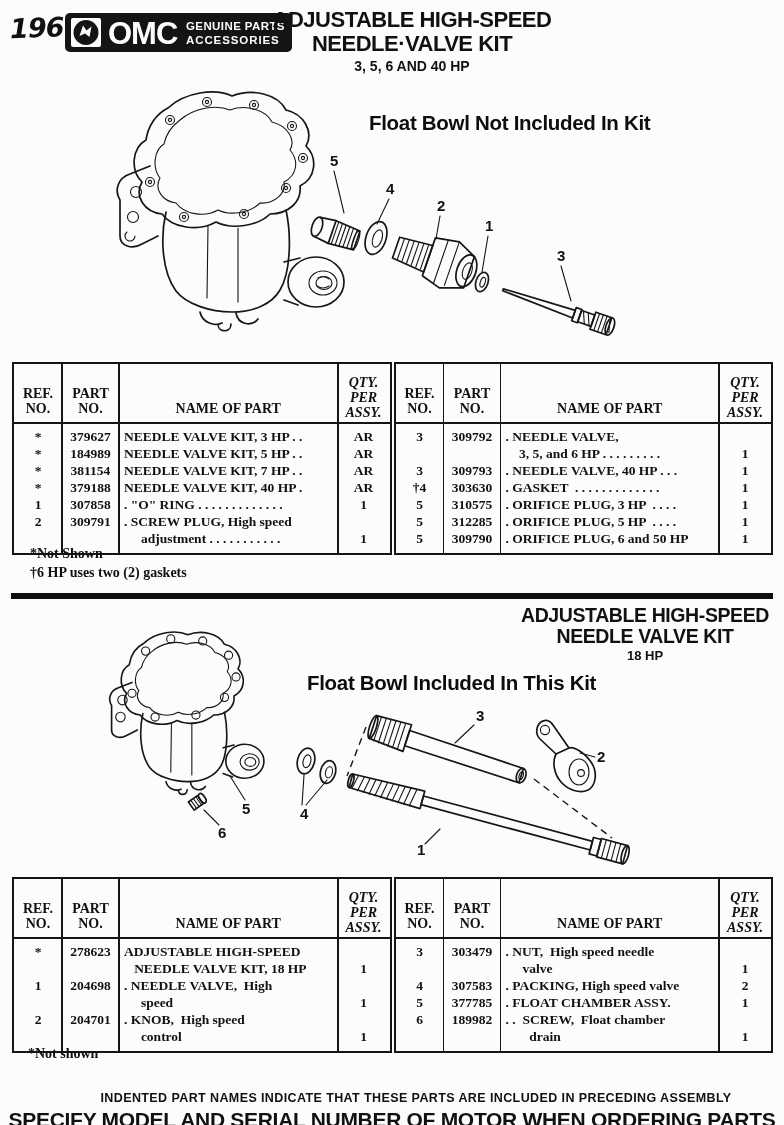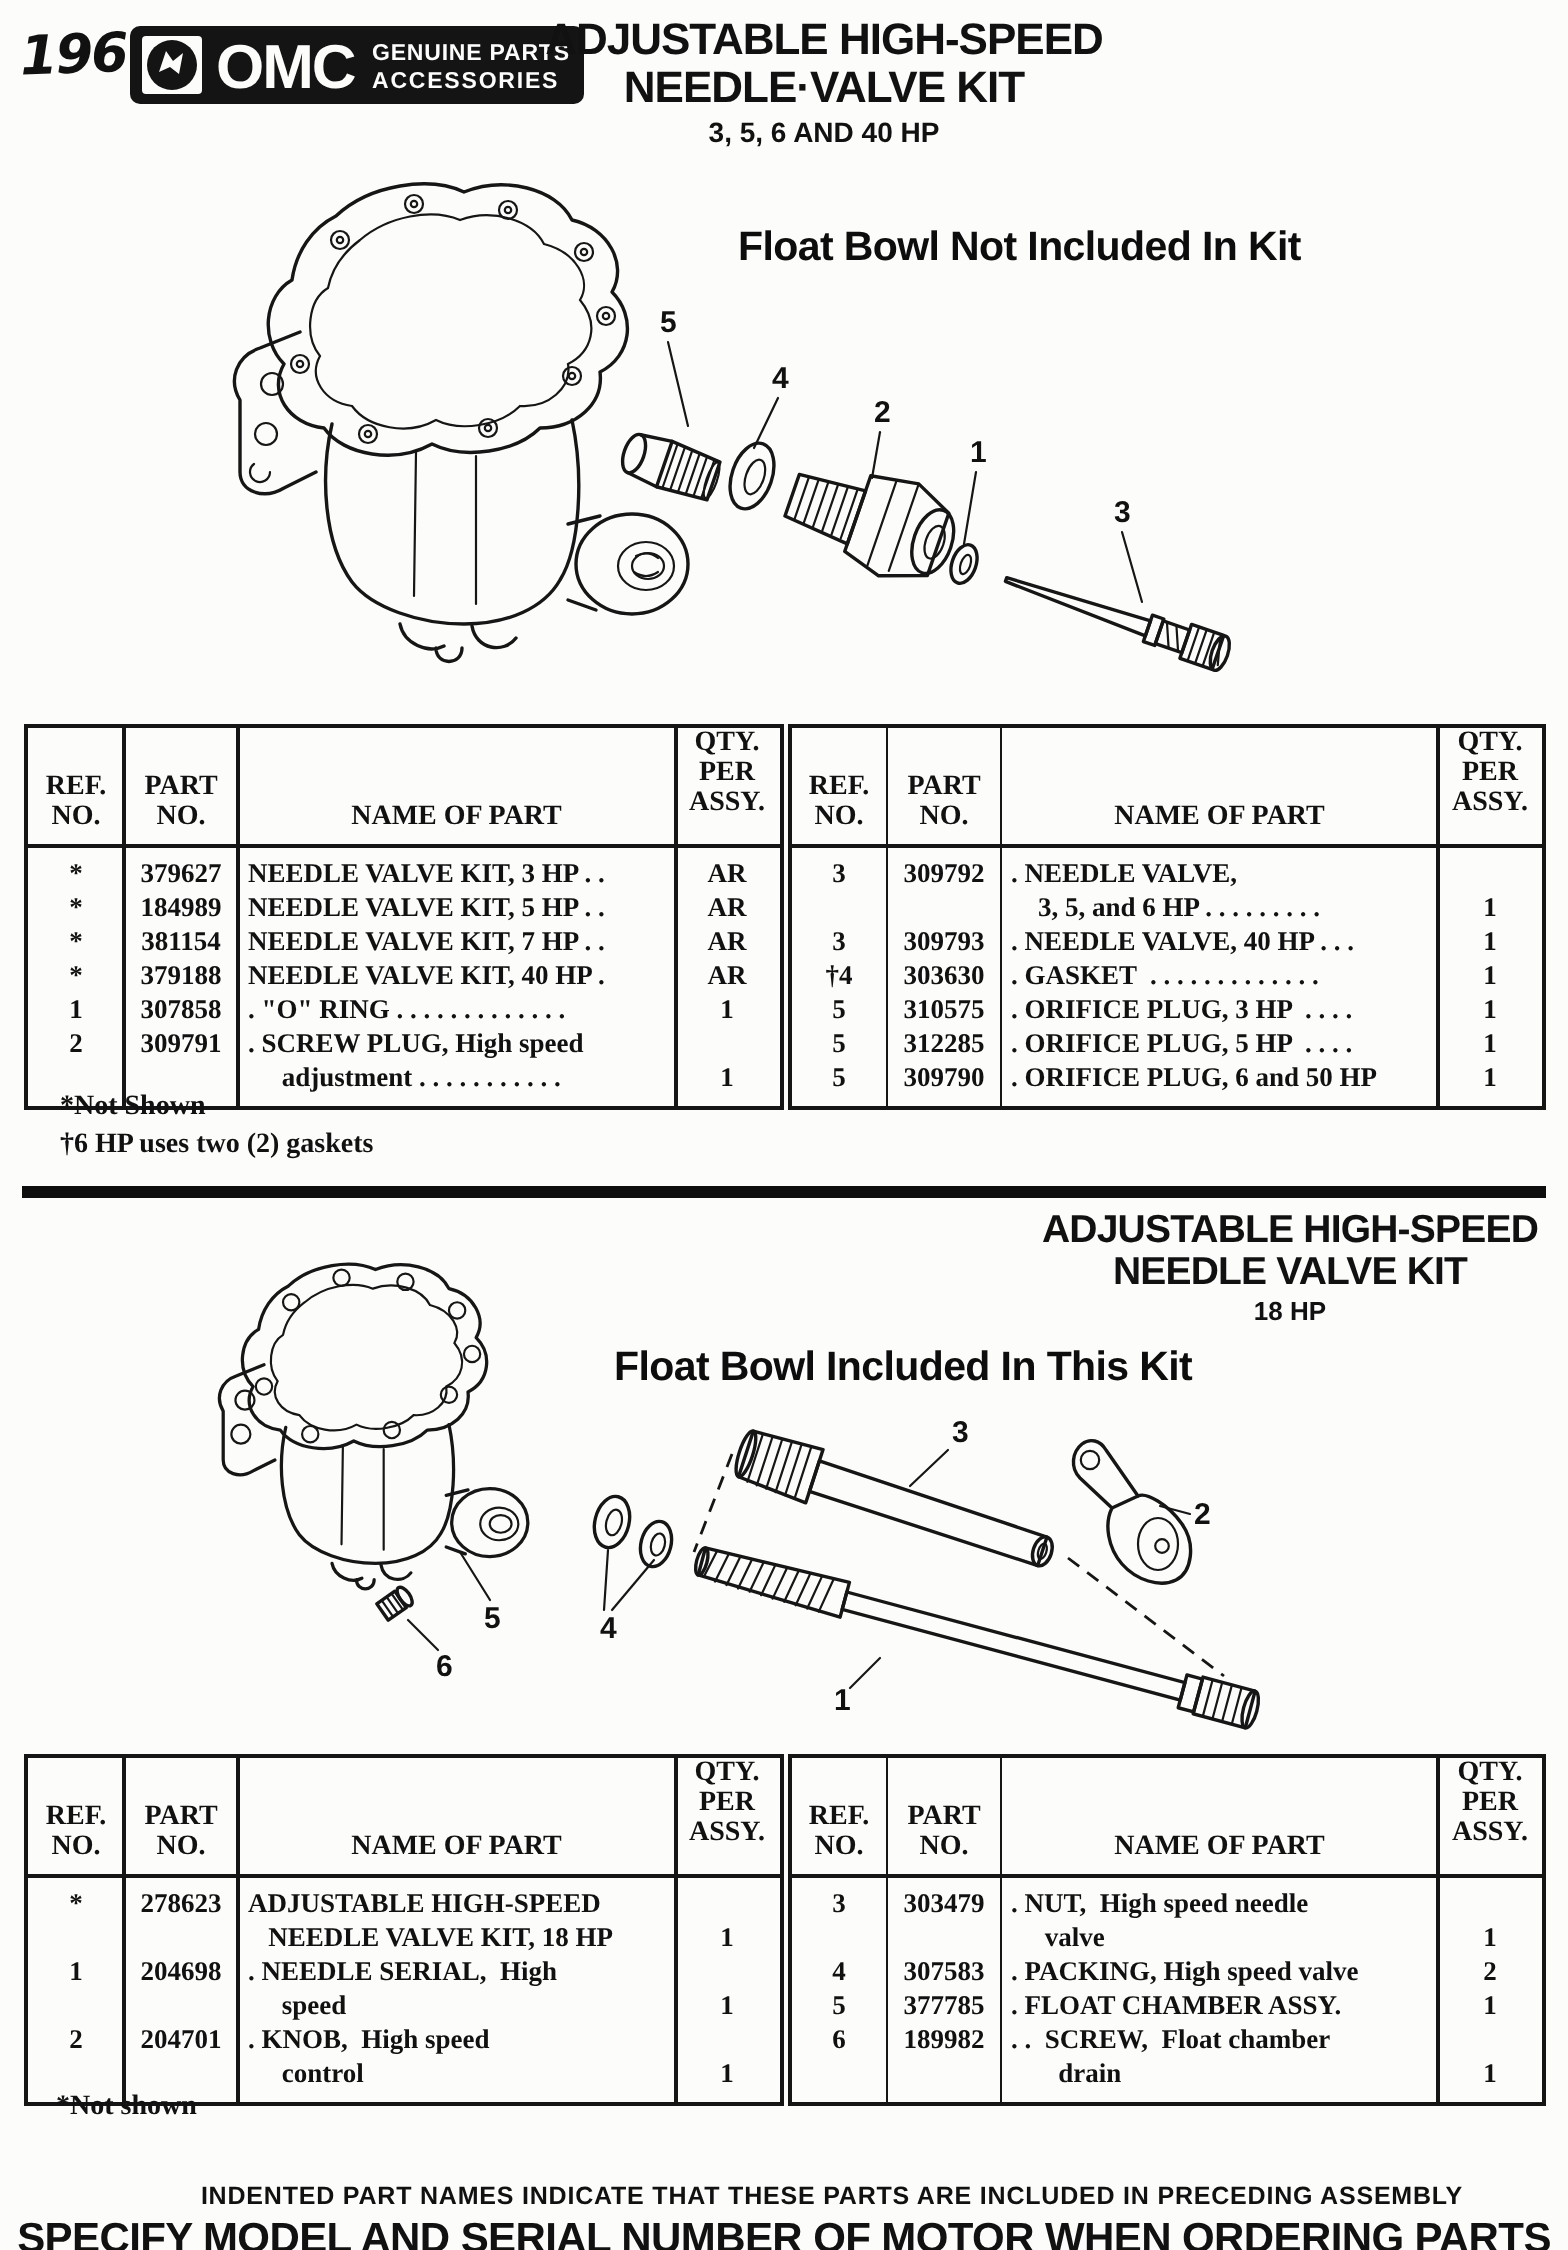--- a/index.html
+++ b/index.html
@@ -34,21 +34,21 @@
   .parts-table { position:absolute; left:12px; width:761px; display:flex; gap:2px; }
   .half { position:relative; flex:1 1 0; border:2.2px solid #151515; background:#fcfcfb; }
   .vl { position:absolute; top:0; bottom:0; width:1.6px; background:#151515; }
   .vl.v1 { left:47px; } .vl.v2 { left:104px; } .vl.v3 { right:51px; }
   .thead {
     height:60px; border-bottom:2.2px solid #151515;
     display:grid; grid-template-columns:48px 57px 1fr 52px;
     font:600 14px/15px "Liberation Serif", serif;
   }
   .thead .th { display:flex; flex-direction:column; align-items:center; justify-content:flex-end; padding-bottom:6px; }
-  .thead .th.qty { justify-content:flex-start; padding-bottom:2px; }
+  .thead .th.qty { justify-content:flex-end; padding-bottom:2px;font-style:italic; }
   .tbody {
     display:grid; grid-template-columns:48px 57px 1fr 52px;
     padding:4px 0 6px 0;
     font:600 13.5px/17px "Liberation Serif", serif;
   }
   .td { white-space:pre; overflow:hidden; }
   .td.ref, .td.part, .td.qty { text-align:center; }
   .td.name { padding-left:5px; }
   
   .footnotes { position:absolute; left:30px; font:600 14px/19px "Liberation Serif", serif; }
@@ -440,21 +440,21 @@
           <span class="td name">ADJUSTABLE HIGH-SPEED</span>
           <span class="td qty"></span>
 
           <span class="td ref"></span>
           <span class="td part"></span>
           <span class="td name">   NEEDLE VALVE KIT, 18 HP</span>
           <span class="td qty">1</span>
 
           <span class="td ref">1</span>
           <span class="td part">204698</span>
-          <span class="td name">. NEEDLE SERIAL,  High</span>
+          <span class="td name">. NEEDLE VALVE,  High</span>
           <span class="td qty"></span>
 
           <span class="td ref"></span>
           <span class="td part"></span>
           <span class="td name">     speed</span>
           <span class="td qty">1</span>
 
           <span class="td ref">2</span>
           <span class="td part">204701</span>
           <span class="td name">. KNOB,  High speed</span>

